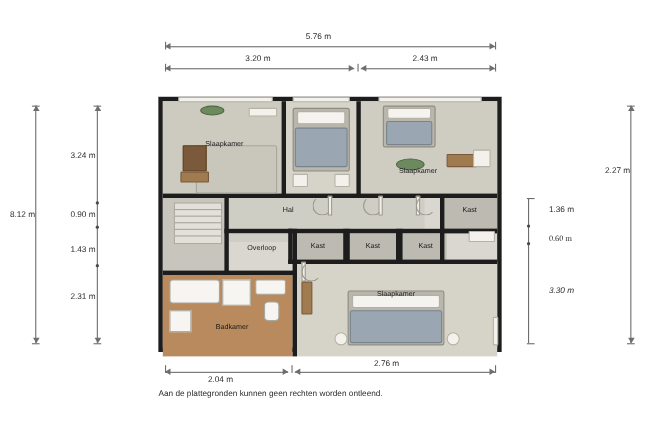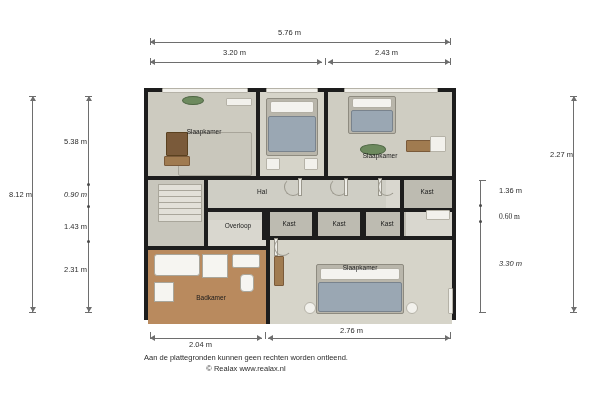--- a/index.html
+++ b/index.html
@@ -220,22 +220,22 @@
 
   <div class="vline" style="left:88px; top:96px; width:1px; height:216px;"></div>
   <div class="dot" style="left:87px; top:183px;"></div>
   <div class="dot" style="left:87px; top:205px;"></div>
   <div class="dot" style="left:87px; top:240px;"></div>
   <div class="tickh" style="left:85px; top:96px;"></div>
   <div class="tickh" style="left:85px; top:312px;"></div>
   <div class="arrow-u" style="left:86px; top:96px;"></div>
   <div class="arrow-d" style="left:86px; top:307px;"></div>
 
-  <div class="dim-v" style="left:64px; top:137px;">5.38 m</div>
-  <div class="dim-v" style="left:64px; top:190px;font-style:italic;">0.90 m</div>
+  <div class="dim-v" style="left:64px; top:137px;">3.24 m</div>
+  <div class="dim-v" style="left:64px; top:190px;">0.90 m</div>
   <div class="dim-v" style="left:64px; top:222px;">1.43 m</div>
   <div class="dim-v" style="left:64px; top:265px;">2.31 m</div>
 
   <div class="dim-v" style="left:550px; top:150px;">2.27 m</div>
   <div class="vline" style="left:573px; top:96px; width:1px; height:216px;"></div>
   <div class="arrow-u" style="left:571px; top:96px;"></div>
   <div class="arrow-d" style="left:571px; top:307px;"></div>
   <div class="tickh" style="left:570px; top:96px;"></div>
   <div class="tickh" style="left:570px; top:312px;"></div>
 
@@ -365,16 +365,15 @@
     <div class="room-label" style="left:66px; top:130px; width:48px;">Overloop</div>
     <div class="room-label" style="left:124px; top:128px; width:34px;">Kast</div>
     <div class="room-label" style="left:174px; top:128px; width:34px;">Kast</div>
     <div class="room-label" style="left:222px; top:128px; width:34px;">Kast</div>
     <div class="room-label" style="left:184px; top:172px; width:56px;">Slaapkamer</div>
     <div class="room-label" style="left:38px; top:202px; width:50px;">Badkamer</div>
   </div>
 
   <div id="footer">
     <div>Aan de plattegronden kunnen geen rechten worden ontleend.</div>
-    <div>© Realax www.realax.nl</div>
   </div>
 
 </div>
 
 </body></html>

